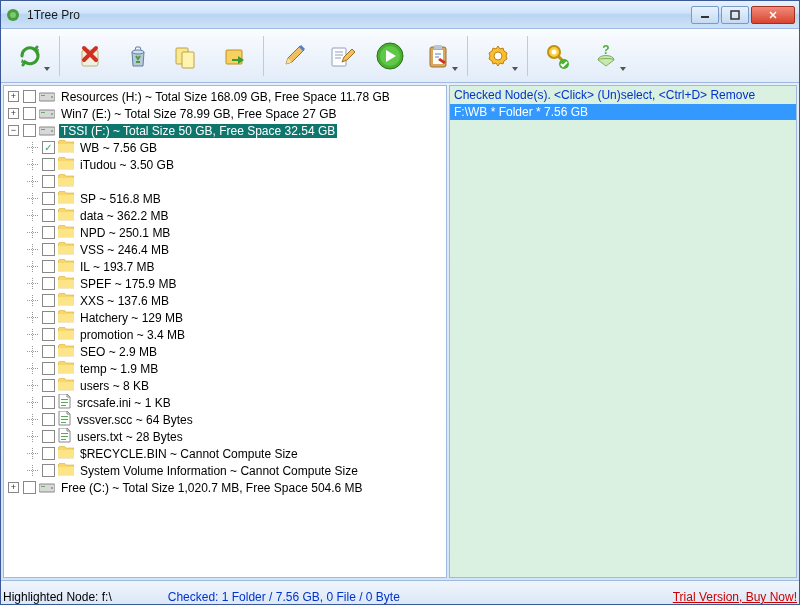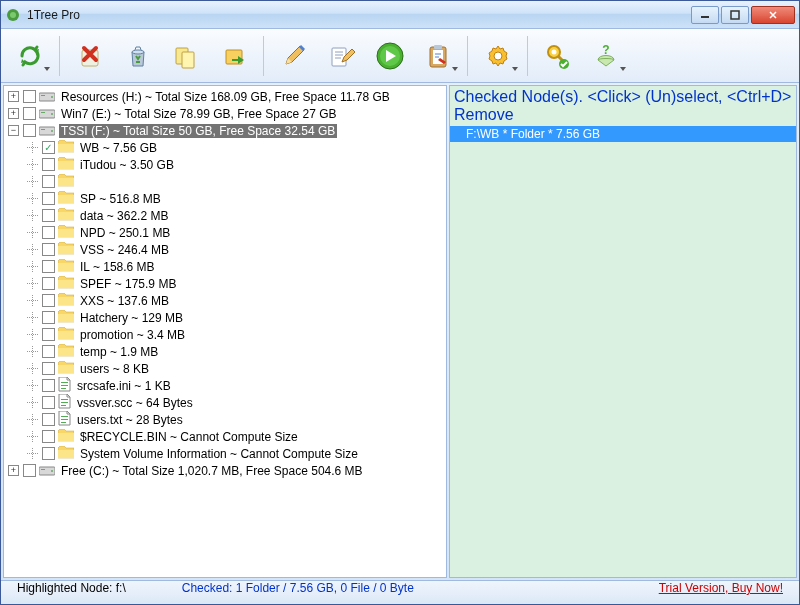--- a/index.html
+++ b/index.html
@@ -13,35 +13,35 @@
 .tbtn.min{background:linear-gradient(to bottom,#e8f2fd,#c5dbf3)}
 .tbtn.max{background:linear-gradient(to bottom,#e8f2fd,#c5dbf3)}
 .tbtn.close{width:44px;background:linear-gradient(to bottom,#f08b7a,#d94530);border-color:#a03020;color:#fff}
 .toolbar{height:54px;background:linear-gradient(to bottom,#fafcff 0%,#e2ecf9 100%);border-bottom:1px solid #9fb9e0;display:flex;align-items:center;padding:0 6px;gap:2px}
 .tool-btn{width:46px;height:44px;border:1px solid transparent;border-radius:3px;display:flex;align-items:center;justify-content:center;cursor:pointer;position:relative}
 .tool-sep{width:2px;height:40px;border-left:1px solid #b8cce5;margin:0 4px}
 .dropdown-arrow{position:absolute;right:2px;bottom:6px;width:0;height:0;border-left:3px solid transparent;border-right:3px solid transparent;border-top:4px solid #555}
 .content{flex:1;display:flex;padding:2px;gap:2px;min-height:0}
 .tree-panel{flex:1;background:#fff;border:1px solid #9fb9e0;overflow-y:auto;padding:2px 0}
 .checked-panel{width:348px;background:#daf0e0;border:1px solid #9fb9e0;overflow:auto}
-.checked-header{color:#0033cc;padding:2px 4px;font-size:16px}
-.checked-item{background:#3399ff;color:#fff;padding:1px 16px;font-size:12px}
+.checked-header{color:#0033cc;padding:2px 4px;font-size:12px}
+.checked-item{background:#3399ff;color:#fff;padding:1px 4px;font-size:12px}
 .tree-row{display:flex;align-items:center;height:17px;padding-left:4px;white-space:nowrap;cursor:pointer}
-.tree-row.selected .tree-label{background:#737373;color:#fff}
+.tree-row.selected .tree-label{background:#0f766e;color:#fff}
 .expander{width:11px;height:11px;border:1px solid #888;display:flex;align-items:center;justify-content:center;font-size:9px;line-height:1;margin-right:4px;background:#fff;color:#333;flex-shrink:0}
 .dotline{width:11px;height:11px;margin-right:4px;flex-shrink:0;position:relative}
 .dotline::before{content:"";position:absolute;top:5px;left:0;width:11px;border-top:1px dotted #999}
 .dotline.vert::after{content:"";position:absolute;top:0;left:5px;height:11px;border-left:1px dotted #999}
 .checkbox{width:13px;height:13px;border:1px solid #888;background:#fff;margin-right:3px;flex-shrink:0;display:flex;align-items:center;justify-content:center;font-size:10px;color:#3a6}
 .folder-icon{width:16px;height:13px;margin-right:4px;flex-shrink:0}
 .file-icon{width:13px;height:15px;margin-right:4px;flex-shrink:0}
 .drive-icon{width:16px;height:13px;margin-right:4px;flex-shrink:0}
 .tree-label{padding:0 2px;font-size:12px}
 .indent{display:inline-block;flex-shrink:0}
-.statusbar{height:24px;background:linear-gradient(to bottom,#f0f5fc,#dce8f7);border-top:1px solid #9fb9e0;display:flex;align-items:flex-start;padding:0 16px;font-size:12px}
+.statusbar{height:24px;background:linear-gradient(to bottom,#f0f5fc,#dce8f7);border-top:1px solid #9fb9e0;display:flex;align-items:flex-end;padding:0 2px;font-size:12px}
 .status-left{flex:0 0 auto;padding-right:16px}
 .status-mid{flex:1;color:#0033cc;text-align:left;padding-left:40px}
 .status-right{color:#cc0000;font-weight:normal;text-decoration:underline;cursor:pointer}
 </style>
 </head>
 <body>
 
 <div class="window">
   <div class="titlebar">
     <span class="titlebar-icon">
@@ -271,21 +271,21 @@
           <span class="tree-label">VSS ~ 246.4 MB</span>
         </div>
         <div class="tree-row">
           <span class="indent" style="width:19px"></span>
           <span class="dotline vert"></span>
           <span class="checkbox"></span>
           <span><svg class="folder-icon" viewBox="0 0 16 13">
               <path d="M0 2l2-2h4l2 2h8v10H0z" fill="#f8d668" stroke="#c8a030" stroke-width="0.5"></path>
               <path d="M0 4h16v8H0z" fill="#fce488"></path>
             </svg></span>
-          <span class="tree-label">IL ~ 158.6 MB</span>
+          <span class="tree-label">IL ~ 193.7 MB</span>
         </div>
         <div class="tree-row">
           <span class="indent" style="width:19px"></span>
           <span class="dotline vert"></span>
           <span class="checkbox"></span>
           <span><svg class="folder-icon" viewBox="0 0 16 13">
               <path d="M0 2l2-2h4l2 2h8v10H0z" fill="#f8d668" stroke="#c8a030" stroke-width="0.5"></path>
               <path d="M0 4h16v8H0z" fill="#fce488"></path>
             </svg></span>
           <span class="tree-label">SPEF ~ 175.9 MB</span>
@@ -312,20 +312,30 @@
         </div>
         <div class="tree-row">
           <span class="indent" style="width:19px"></span>
           <span class="dotline vert"></span>
           <span class="checkbox"></span>
           <span><svg class="folder-icon" viewBox="0 0 16 13">
               <path d="M0 2l2-2h4l2 2h8v10H0z" fill="#f8d668" stroke="#c8a030" stroke-width="0.5"></path>
               <path d="M0 4h16v8H0z" fill="#fce488"></path>
             </svg></span>
           <span class="tree-label">promotion ~ 3.4 MB</span>
+        </div>
+        <div class="tree-row">
+          <span class="indent" style="width:19px"></span>
+          <span class="dotline vert"></span>
+          <span class="checkbox"></span>
+          <span><svg class="folder-icon" viewBox="0 0 16 13">
+              <path d="M0 2l2-2h4l2 2h8v10H0z" fill="#f8d668" stroke="#c8a030" stroke-width="0.5"></path>
+              <path d="M0 4h16v8H0z" fill="#fce488"></path>
+            </svg></span>
+          <span class="tree-label">SEO ~ 2.9 MB</span>
         </div>
         <div class="tree-row">
           <span class="indent" style="width:19px"></span>
           <span class="dotline vert"></span>
           <span class="checkbox"></span>
           <span><svg class="folder-icon" viewBox="0 0 16 13">
               <path d="M0 2l2-2h4l2 2h8v10H0z" fill="#f8d668" stroke="#c8a030" stroke-width="0.5"></path>
               <path d="M0 4h16v8H0z" fill="#fce488"></path>
             </svg></span>
           <span class="tree-label">temp ~ 1.9 MB</span>

